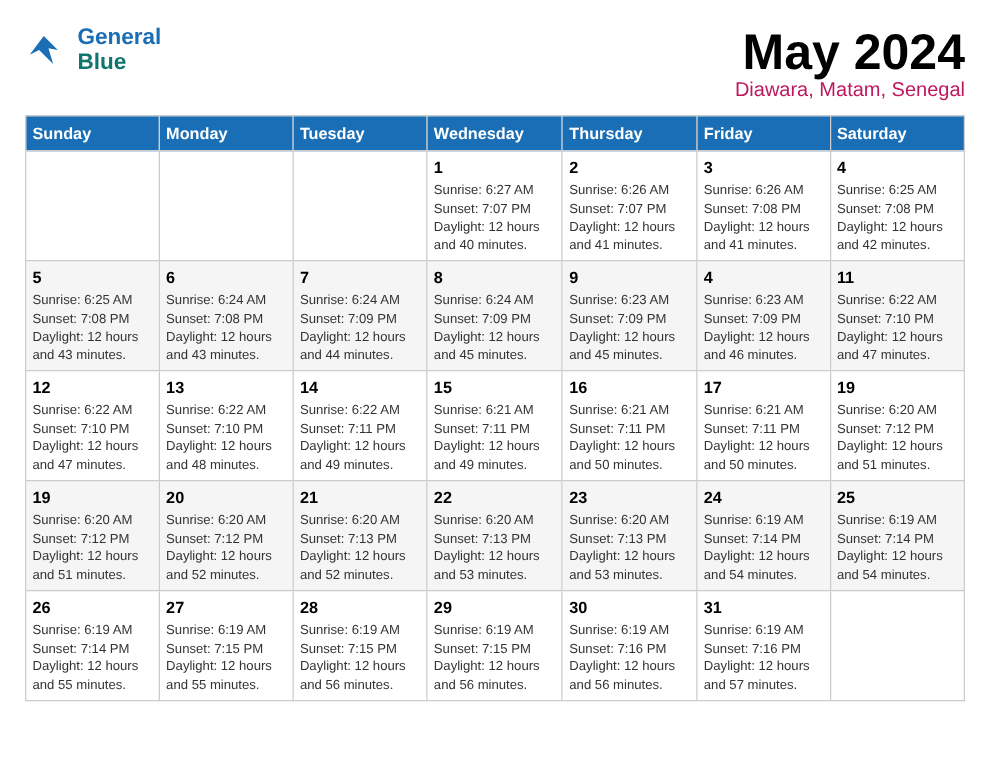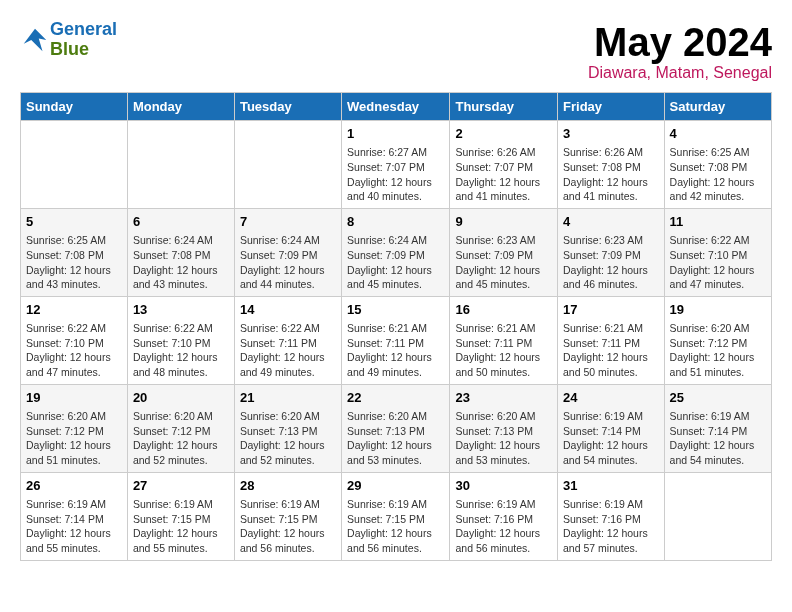--- a/index.html
+++ b/index.html
@@ -12,21 +12,21 @@
     }
     .header {
       display: flex;
       justify-content: space-between;
       align-items: flex-start;
       margin-bottom: 10px;
     }
     .logo {
       display: flex;
       align-items: center;
-      gap: 0;
+      gap: 12px;
     }
     .logo-text {
       font-size: 18px;
       font-weight: bold;
       color: #1a1a2e;
       line-height: 1.1;
     }
     .logo-text span {
       color: #1a6eb5;
     }
@@ -93,21 +93,21 @@
 </head>
 <body>
 
 <div class="header">
   <div class="logo">
     <svg class="logo-bird" viewBox="0 0 40 40" xmlns="http://www.w3.org/2000/svg">
       <polygon points="20,5 35,20 25,18 30,35 15,20 5,25" fill="#1a6eb5"></polygon>
     </svg>
     <div class="logo-text">
       <div><span>General</span></div>
-      <div><span style="color:#4d7c0f;">Blue</span></div>
+      <div><span style="color:#0f766e;">Blue</span></div>
     </div>
   </div>
   <div class="title-block">
     <div class="calendar-title">May 2024</div>
     <div class="calendar-subtitle">Diawara, Matam, Senegal</div>
   </div>
 </div>
 
 <table>
   <thead>

